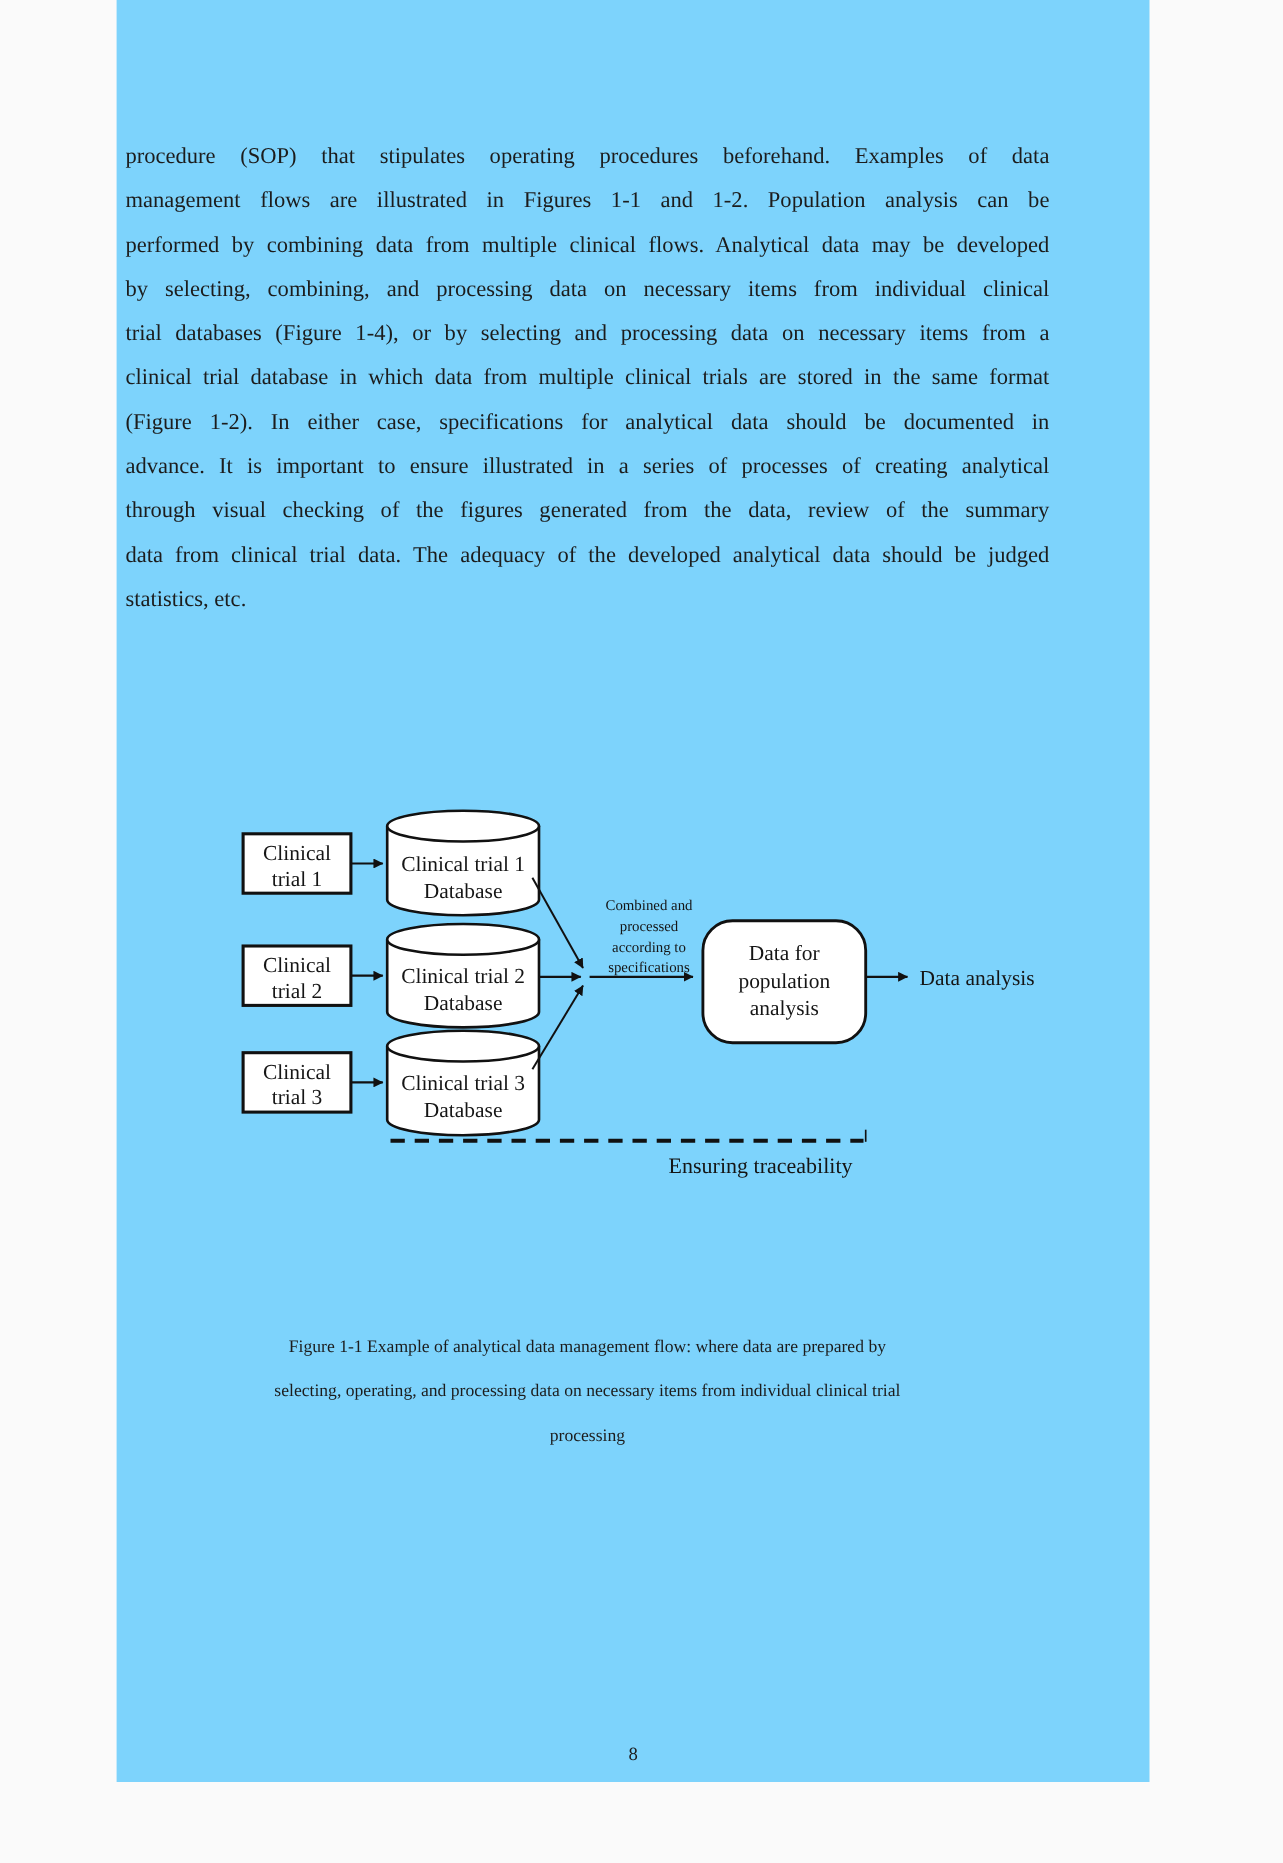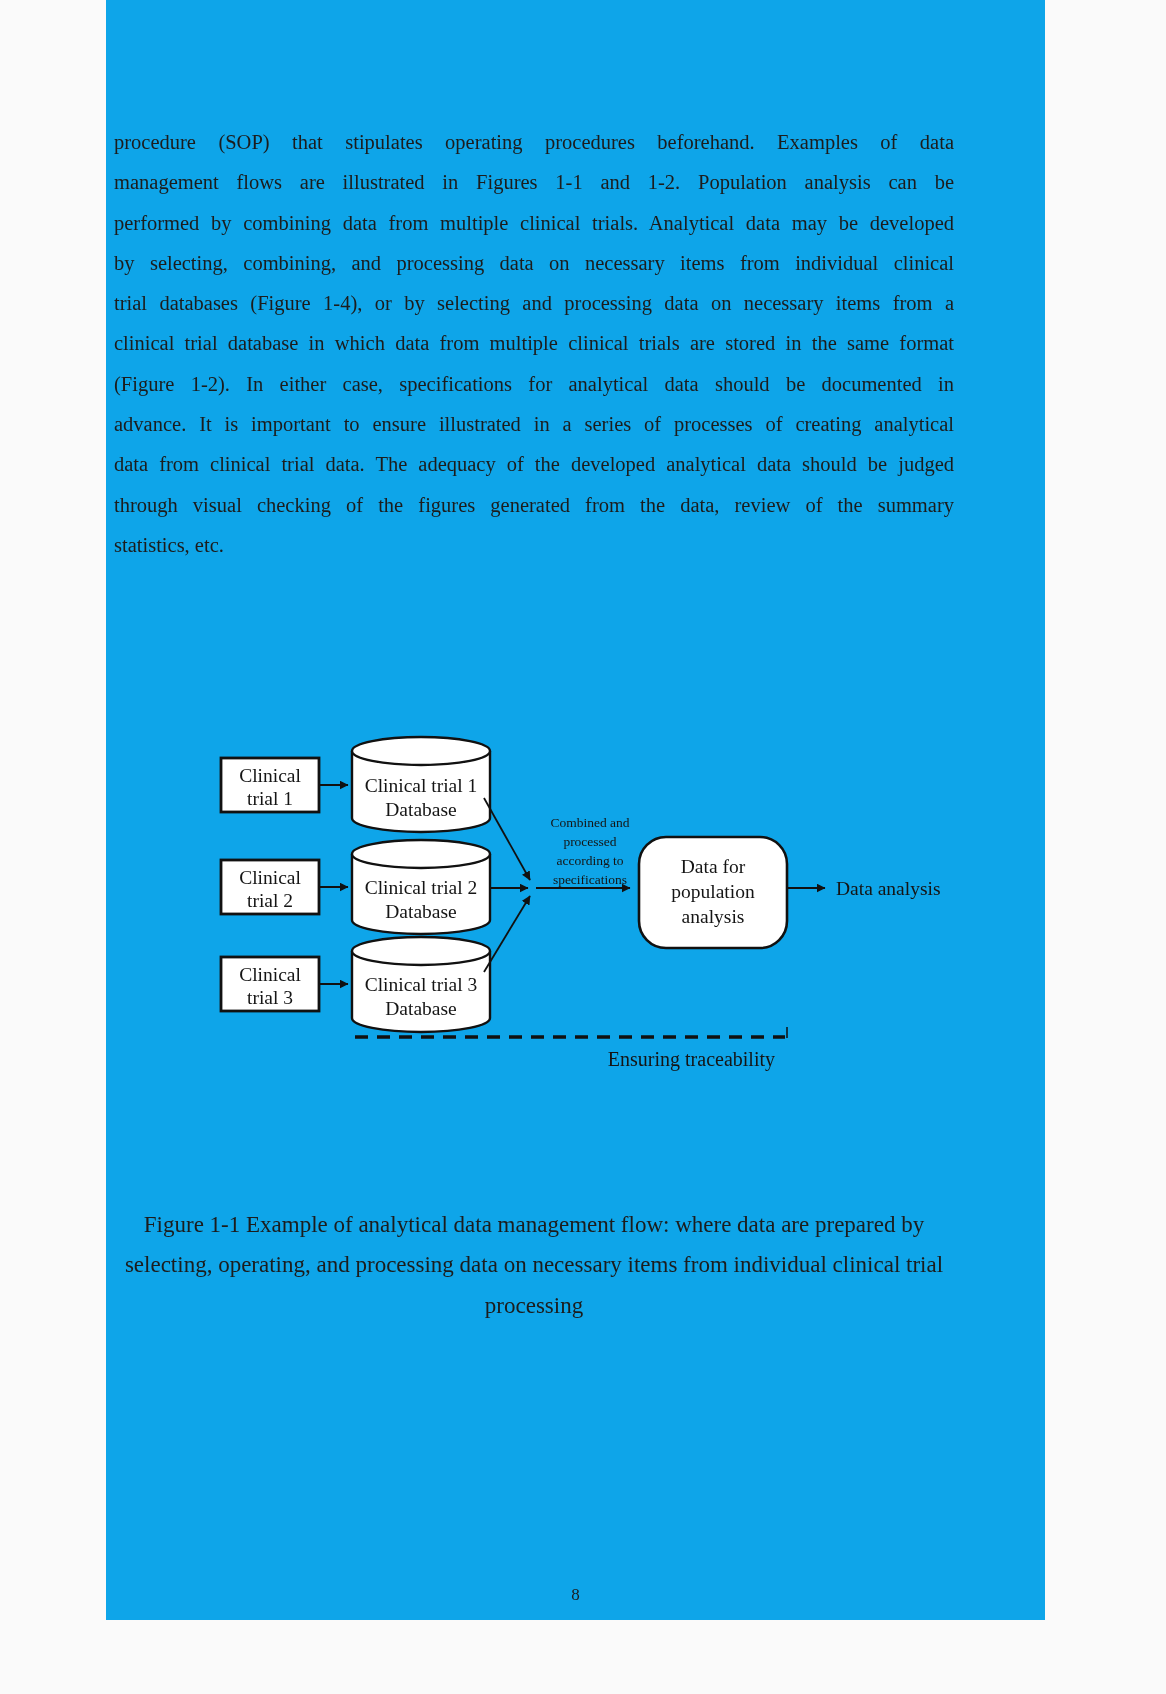--- a/index.html
+++ b/index.html
@@ -7,32 +7,32 @@
     position:relative;
     width:1166px;height:1694px;
     background:#fafafa;
     overflow:hidden;
     font-family:"Liberation Serif", serif;
     color:#1c1c1c;
   }
   .page{
     position:absolute;left:106px;top:0;
     width:939px;height:1620px;
-    background:#0ea5e9;
+    background:#7dd3fc;
   }
   .para{
     position:absolute;left:8px;top:122px;width:840px;
     font-size:20.5px;line-height:40.3px;
     color:#1c1c1c;
   }
   .jline{text-align:justify;text-align-last:justify;}
   .jline.last{text-align:right;text-align-last:left;}
   .caption{
     position:absolute;left:8px;top:1205px;width:840px;
-    font-size:23px;line-height:40.3px;
+    font-size:16px;line-height:40.3px;
     text-align:center;
   }
   .pageno{
     position:absolute;left:0;top:1585px;width:939px;
     text-align:center;font-size:17px;
   }
   svg text{
     font-family:"Liberation Serif", serif;
     fill:#151515;
   }
@@ -40,28 +40,28 @@
 </style>
 </head>
 <body>
 
 <div class="screen">
   <div class="page">
 
     <div class="para">
       <div class="jline">procedure (SOP) that stipulates operating procedures beforehand. Examples of data</div>
       <div class="jline">management flows are illustrated in Figures 1-1 and 1-2. Population analysis can be</div>
-      <div class="jline">performed by combining data from multiple clinical trials. Analytical data may be developed</div>
+      <div class="jline">performed by combining data from multiple clinical flows. Analytical data may be developed</div>
       <div class="jline">by selecting, combining, and processing data on necessary items from individual clinical</div>
       <div class="jline">trial databases (Figure 1-4), or by selecting and processing data on necessary items from a</div>
       <div class="jline">clinical trial database in which data from multiple clinical trials are stored in the same format</div>
       <div class="jline">(Figure 1-2). In either case, specifications for analytical data should be documented in</div>
       <div class="jline">advance. It is important to ensure illustrated in a series of processes of creating analytical</div>
+      <div class="jline">through visual checking of the figures generated from the data, review of the summary</div>
       <div class="jline">data from clinical trial data. The adequacy of the developed analytical data should be judged</div>
-      <div class="jline">through visual checking of the figures generated from the data, review of the summary</div>
       <div class="jline last">statistics, etc.</div>
     </div>
 
     <div class="caption">
       <div>Figure 1-1 Example of analytical data management flow: where data are prepared by</div>
       <div>selecting, operating, and processing data on necessary items from individual clinical trial</div>
       <div>processing</div>
     </div>
 
     <div class="pageno">8</div>

